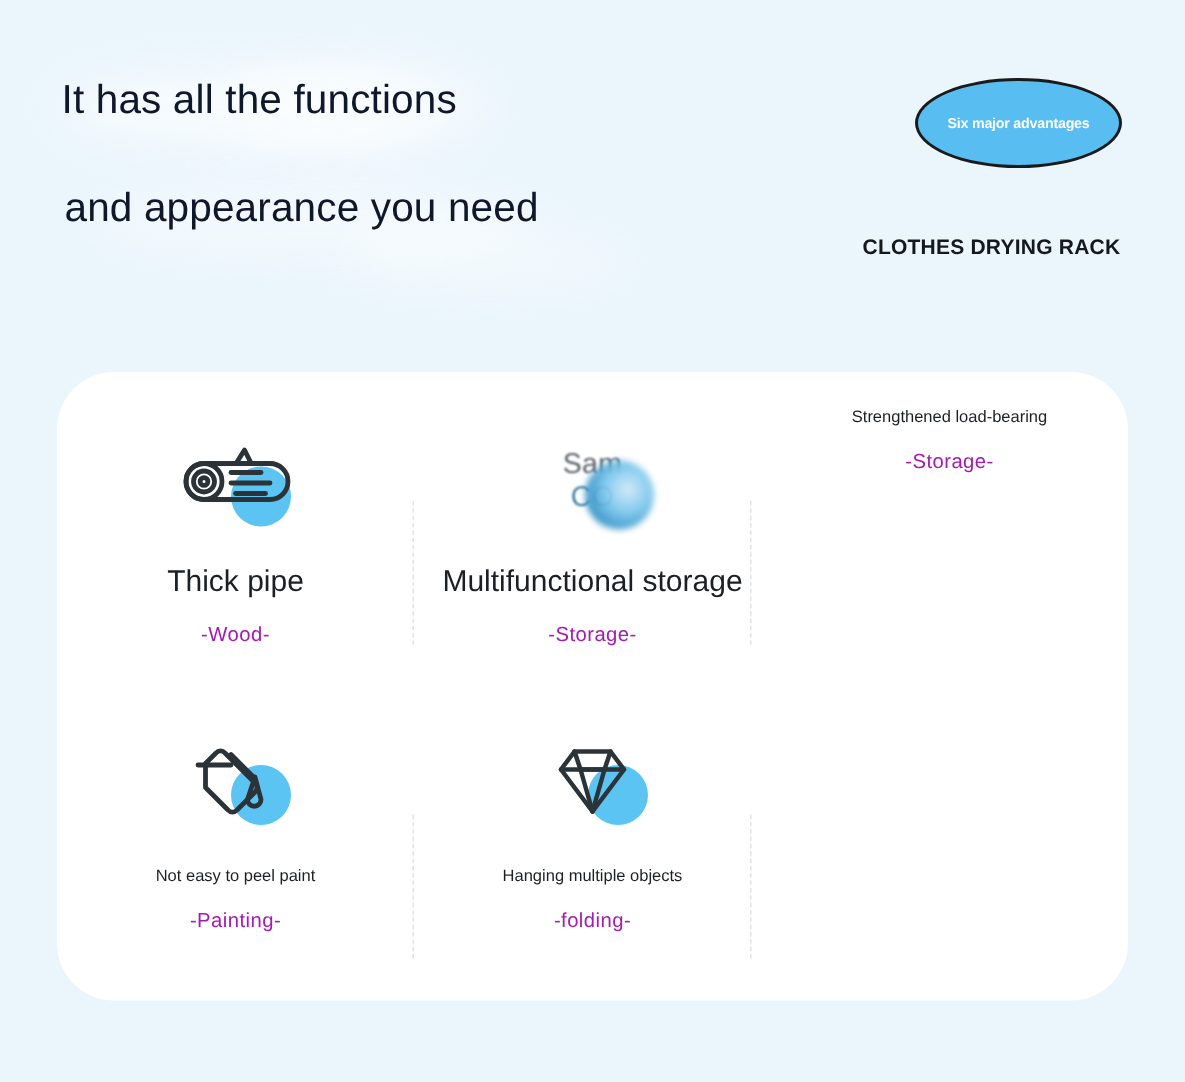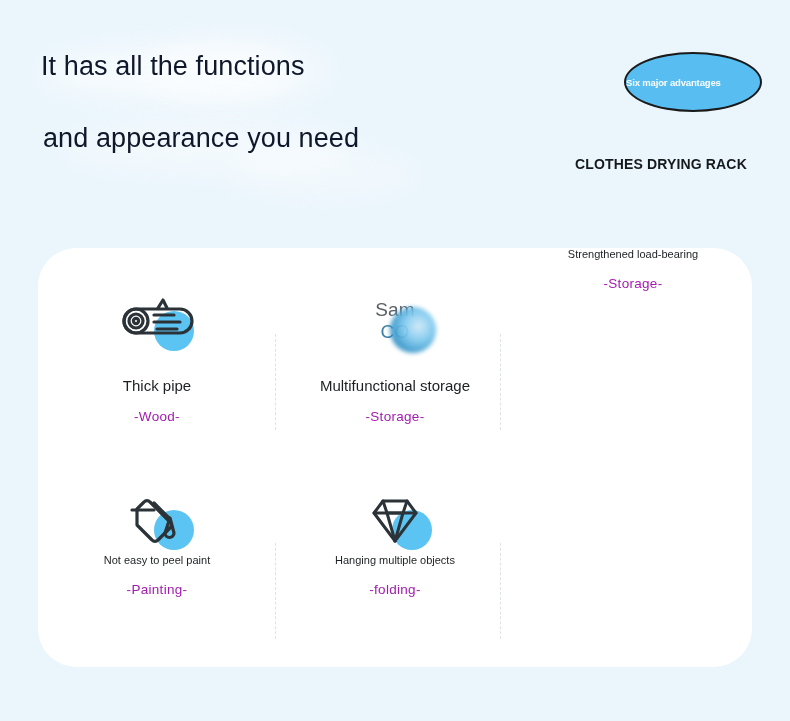--- a/index.html
+++ b/index.html
@@ -53,30 +53,31 @@
     pointer-events: none;
   }
   .haze.h1 { left: 38px;  top: 44px;  width: 250px; height: 58px; }
   .haze.h2 { left: 150px; top: 36px;  width: 180px; height: 70px; opacity: .45; }
   .haze.h3 { left: 60px;  top: 122px; width: 300px; height: 52px; opacity: .42; }
   .haze.h4 { left: 230px; top: 150px; width: 190px; height: 48px; opacity: .35; }
 
   
   .badge {
     position: absolute;
-    left: 624px;
+    left: 610px;
     top: 52px;
     width: 138px;
     height: 60px;
     border-radius: 50%;
     background: #58bdf0;
     border: 2px solid #1a1a1a;
     box-sizing: border-box;
     display: flex;
     align-items: center;
+    justify-content: center;
   }
   .badge-text {
     font-size: 9.5px;
     font-weight: 700;
     color: #ffffff;
     letter-spacing: -0.15px;
     white-space: nowrap;
   }
 
   .brand {
@@ -146,27 +147,28 @@
     position: relative;
     z-index: 2;
   }
 
   .cell-title {
     color: #1c2024;
     text-align: center;
     white-space: nowrap;
   }
   .row1 .cell-title {
-    font-size: 15px;
+    font-size: 20px;
     font-weight: 400;
     margin-top: 22px;
   }
   .row2 .cell-title {
     font-size: 11px;
     font-weight: 400;
+    margin-top: 24px;
   }
 
   .cell-sub {
     color: #a21caf;
     font-size: 13.5px;
     font-weight: 400;
     text-align: center;
     letter-spacing: 0.3px;
     white-space: nowrap;
   }

